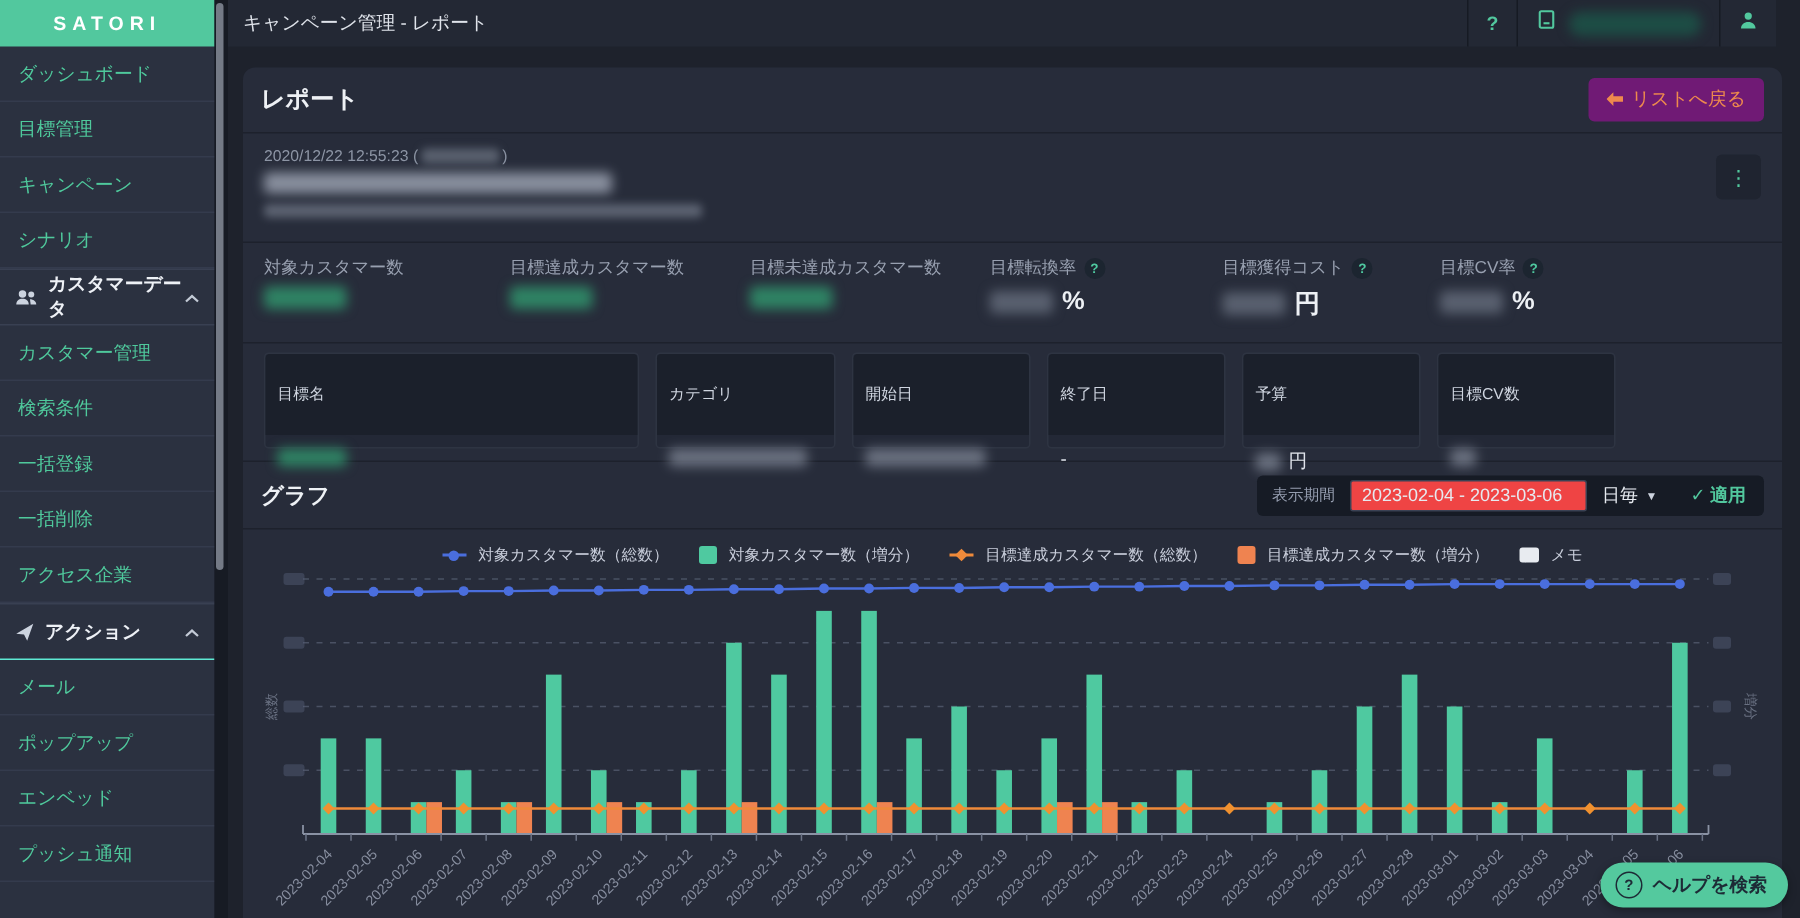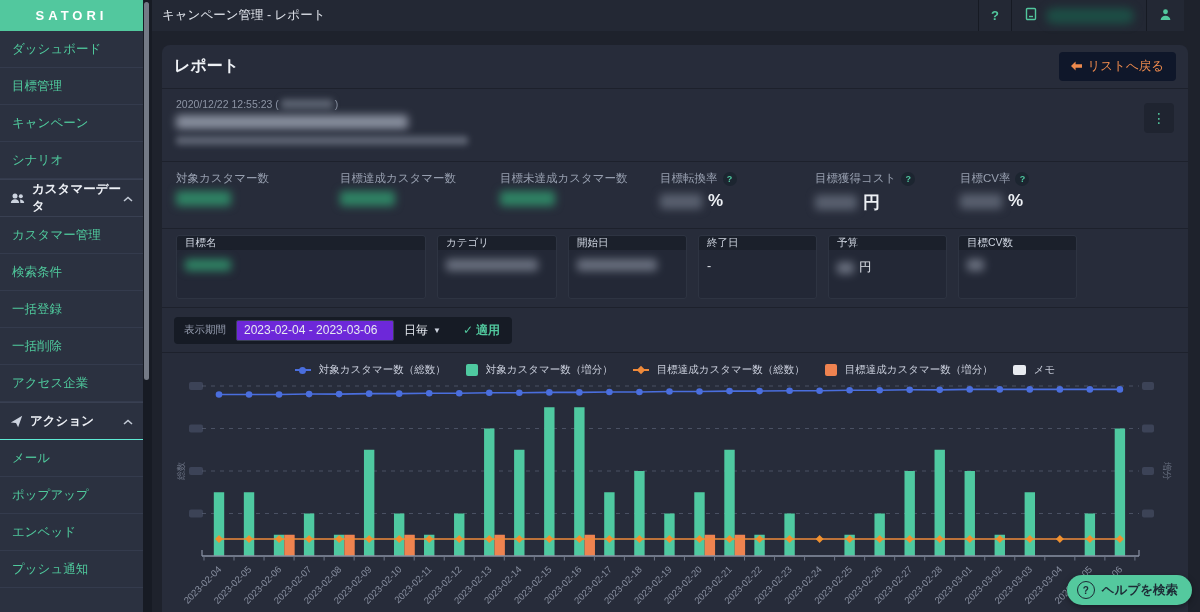--- a/index.html
+++ b/index.html
@@ -18,52 +18,52 @@
   .topbar{position:absolute;left:152px;top:0;right:16px;height:31px;background:#232834;display:flex;align-items:center;}
   .topbar-title{font-size:12.5px;color:#dfe3ea;padding-left:10px;flex:1;}
   .tb-cell{height:31px;display:flex;align-items:center;justify-content:center;border-left:1px solid #161a23;padding:0 12px;cursor:pointer;}
   .tb-q{color:#52c89e;font-size:13px;font-weight:700;}
   .acct-blob{width:88px;height:16px;border-radius:8px;background:#1d4d45;filter:blur(4px);margin-left:8px;}
   
   .panel{position:absolute;left:162px;top:45px;width:1026px;height:600px;background:#272c3a;border-radius:8px 8px 0 0;}
   .p-sec{border-bottom:1px solid #1d212c;position:relative;}
   .p-head{height:43px;display:flex;align-items:center;padding:0 12px;}
   .p-title{font-size:16px;font-weight:700;color:#eef1f5;flex:1;}
-  .back-btn{background:#0f172a;border-radius:4px;padding:6px 12px;color:#ee8a4d;font-size:12.5px;display:flex;align-items:center;gap:6px;cursor:pointer;}
+  .back-btn{background:#701a75;border-radius:4px;padding:6px 12px;color:#ee8a4d;font-size:12.5px;display:flex;align-items:center;gap:6px;cursor:pointer;}
   
   .info{height:63px;padding:9px 14px 0;}
   .stamp{font-size:10.5px;color:#8d95a5;display:flex;align-items:center;gap:2px;}
   .blob{display:inline-block;border-radius:3px;filter:blur(3px);}
   .stamp .blob{width:52px;height:10px;background:#59606e;}
   .title-blob{width:232px;height:14px;background:#9aa1b0;filter:blur(4px);border-radius:3px;margin-top:5px;opacity:.85;}
   .sub-blob{width:292px;height:9px;background:#6a7180;filter:blur(3px);border-radius:3px;margin-top:7px;opacity:.8;}
   .kebab{position:absolute;right:14px;top:14px;width:30px;height:30px;background:#1f2430;border-radius:4px;color:#52c89e;font-size:14px;display:flex;align-items:center;justify-content:center;cursor:pointer;}
   
   .stats{height:57px;display:flex;padding:9px 14px 0;}
   .stat .s-label{font-size:11.5px;color:#98a0b0;display:flex;align-items:center;gap:5px;}
   .stat .s-val{margin-top:5px;display:flex;align-items:center;gap:6px;}
   .qmark{width:14px;height:14px;border-radius:7px;background:#1c2530;color:#4fc9a0;font-size:9px;font-weight:700;display:inline-flex;align-items:center;justify-content:center;}
   .blob-green{width:55px;height:15px;background:#2f8364;filter:blur(4px);border-radius:3px;}
   .blob-gray{width:42px;height:15px;background:#59606f;filter:blur(4px);border-radius:3px;}
   .unit{font-size:17px;font-weight:700;color:#eef1f5;}
   
   .fields{height:72px;display:flex;gap:11px;padding:6px 14px 0;}
   .fbox{background:#232836;border:1px solid #2e3442;border-radius:3px;height:62px;}
-  .fbox .f-head{background:#1b202b;padding:0 8px;font-size:10.5px;color:#cfd5e0;border-radius:3px 3px 0 0;}
+  .fbox .f-head{background:#1b202b;padding:20px 8px;font-size:10.5px;color:#cfd5e0;border-radius:3px 3px 0 0;}
   .fbox .f-body{padding:9px 8px;font-size:12.5px;color:#dfe3ea;display:flex;align-items:center;gap:5px;}
   .fb-green{width:46px;height:12px;background:#2f8364;filter:blur(4px);border-radius:3px;}
   .fb-gray-w{width:92px;height:12px;background:#767d8c;filter:blur(4px);border-radius:3px;opacity:.85;}
   .fb-gray-m{width:80px;height:12px;background:#767d8c;filter:blur(4px);border-radius:3px;opacity:.85;}
   .fb-gray-s{width:17px;height:12px;background:#767d8c;filter:blur(4px);border-radius:3px;opacity:.85;}
   
   .g-head{height:44px;display:flex;align-items:center;padding:0 12px;}
   .g-title{font-size:15px;font-weight:700;color:#eef1f5;flex:1;}
   .period{display:flex;align-items:center;background:#161b25;border-radius:4px;height:27px;}
   .period .p-label{font-size:10.5px;color:#959daf;padding:0 10px;}
-  .period .p-input{background:#6d28d9;border:1px solid #3a4254;border-radius:2px;height:19px;width:142px;font-size:12px;color:#e6eaf0;display:flex;align-items:center;padding:0 7px;overflow:hidden;white-space:nowrap;cursor:text;}
+  .period .p-input{background:#ef4444;border:1px solid #3a4254;border-radius:2px;height:19px;width:142px;font-size:12px;color:#e6eaf0;display:flex;align-items:center;padding:0 7px;overflow:hidden;white-space:nowrap;cursor:text;}
   .period .p-select{font-size:12px;color:#e6eaf0;padding:0 10px;display:flex;align-items:center;gap:5px;cursor:pointer;}
   .period .p-select .caret{font-size:8px;color:#cdd3de;}
   .period .p-apply{font-size:12px;color:#52c89e;font-weight:700;padding:0 12px;display:flex;align-items:center;gap:3px;cursor:pointer;}
   
   .chart-sec{height:260px;border-bottom:1px solid #1d212c;}
   .legend{display:flex;justify-content:center;align-items:center;gap:20px;padding-top:8px;height:18px;}
   .leg-item{display:flex;align-items:center;gap:8px;font-size:10.5px;color:#c9cedb;}
   .mk-line{position:relative;width:16px;height:8px;}
   .mk-line .ln{position:absolute;left:0;top:3px;width:16px;height:2px;}
   .mk-line .dt{position:absolute;left:4.5px;top:0.5px;width:7px;height:7px;border-radius:50%;}
@@ -264,20 +264,21 @@
       </div>
       <div class="fbox" style="width: 117px;">
         <div class="f-head">目標CV数</div>
         <div class="f-body">
           <span class="fb-gray-s"></span>
         </div>
       </div>
     </div>
 
   <div class="p-sec g-head">
+    <div class="g-title">グラフ</div>
     <div class="period">
       <span class="p-label">表示期間</span>
       <span class="p-input">2023-02-04 - 2023-03-06</span>
       <span class="p-select">
         <span>日毎</span>
         <span class="caret">▼</span>
       </span>
       <span class="p-apply">
         <span>✓</span>
         <span>適用</span>

